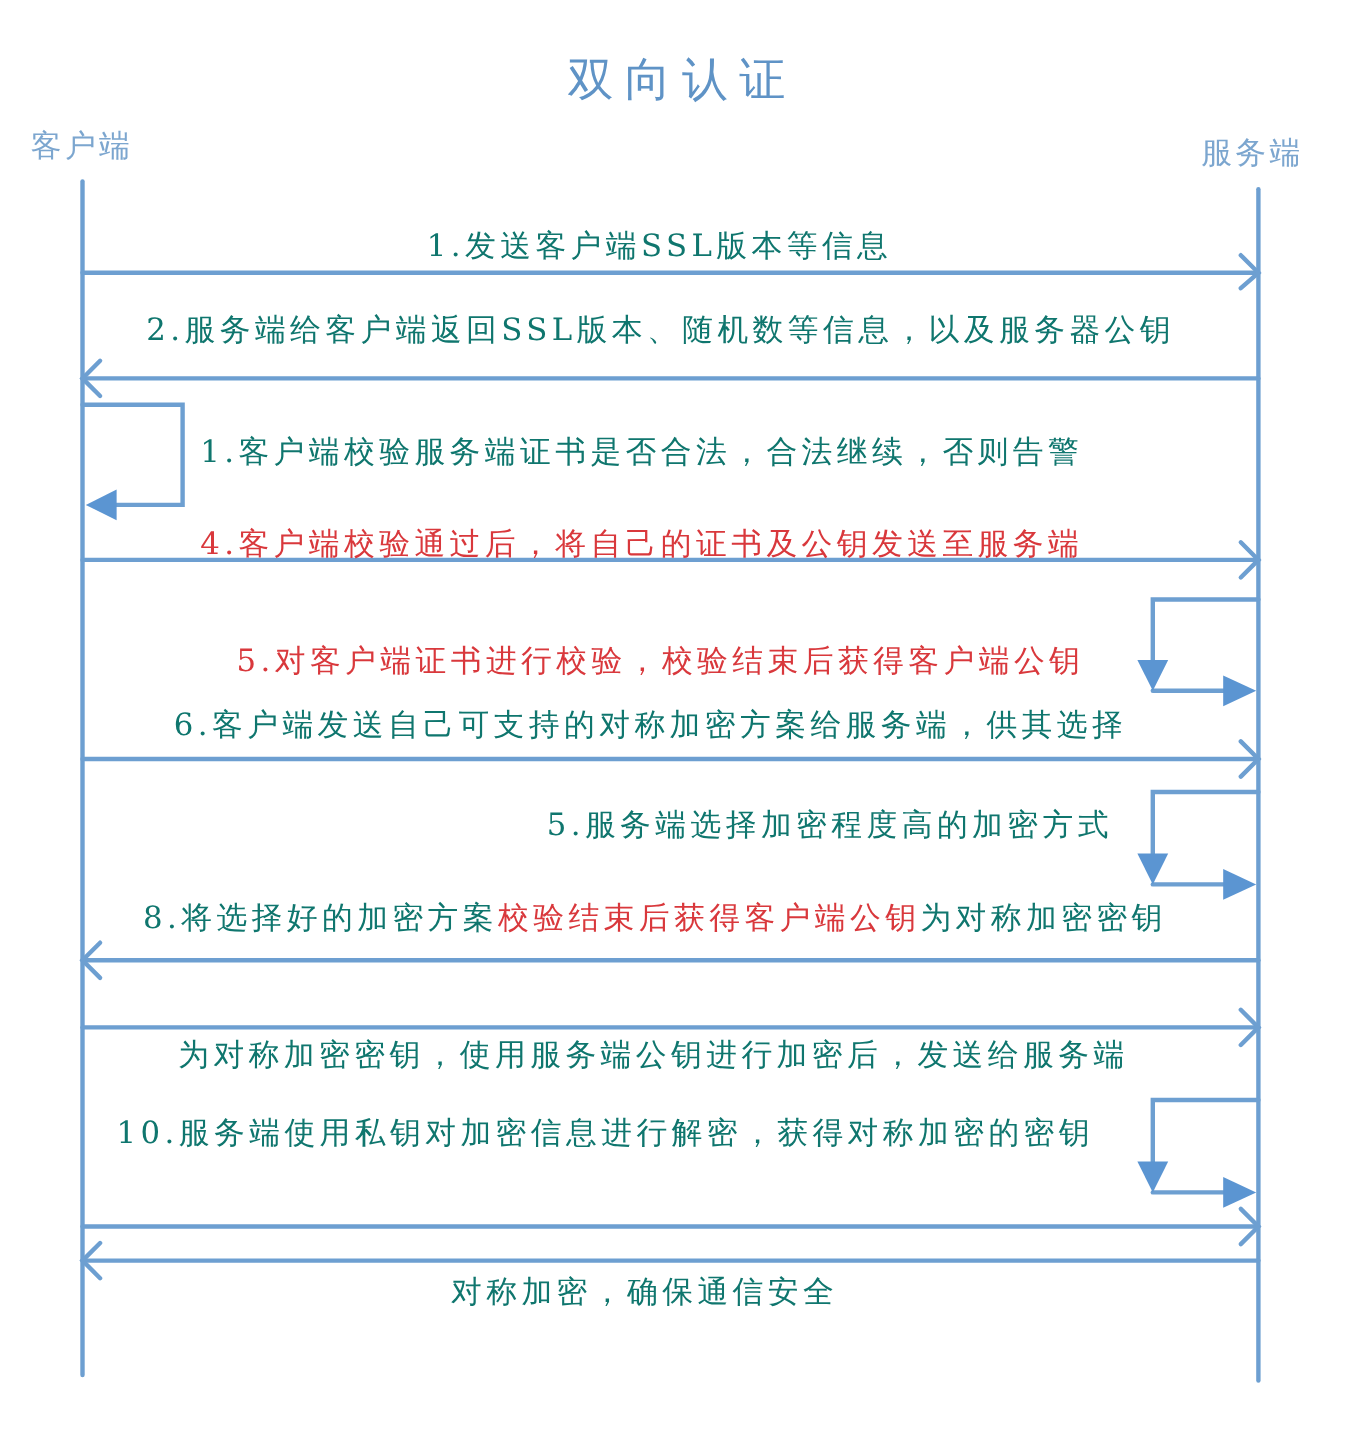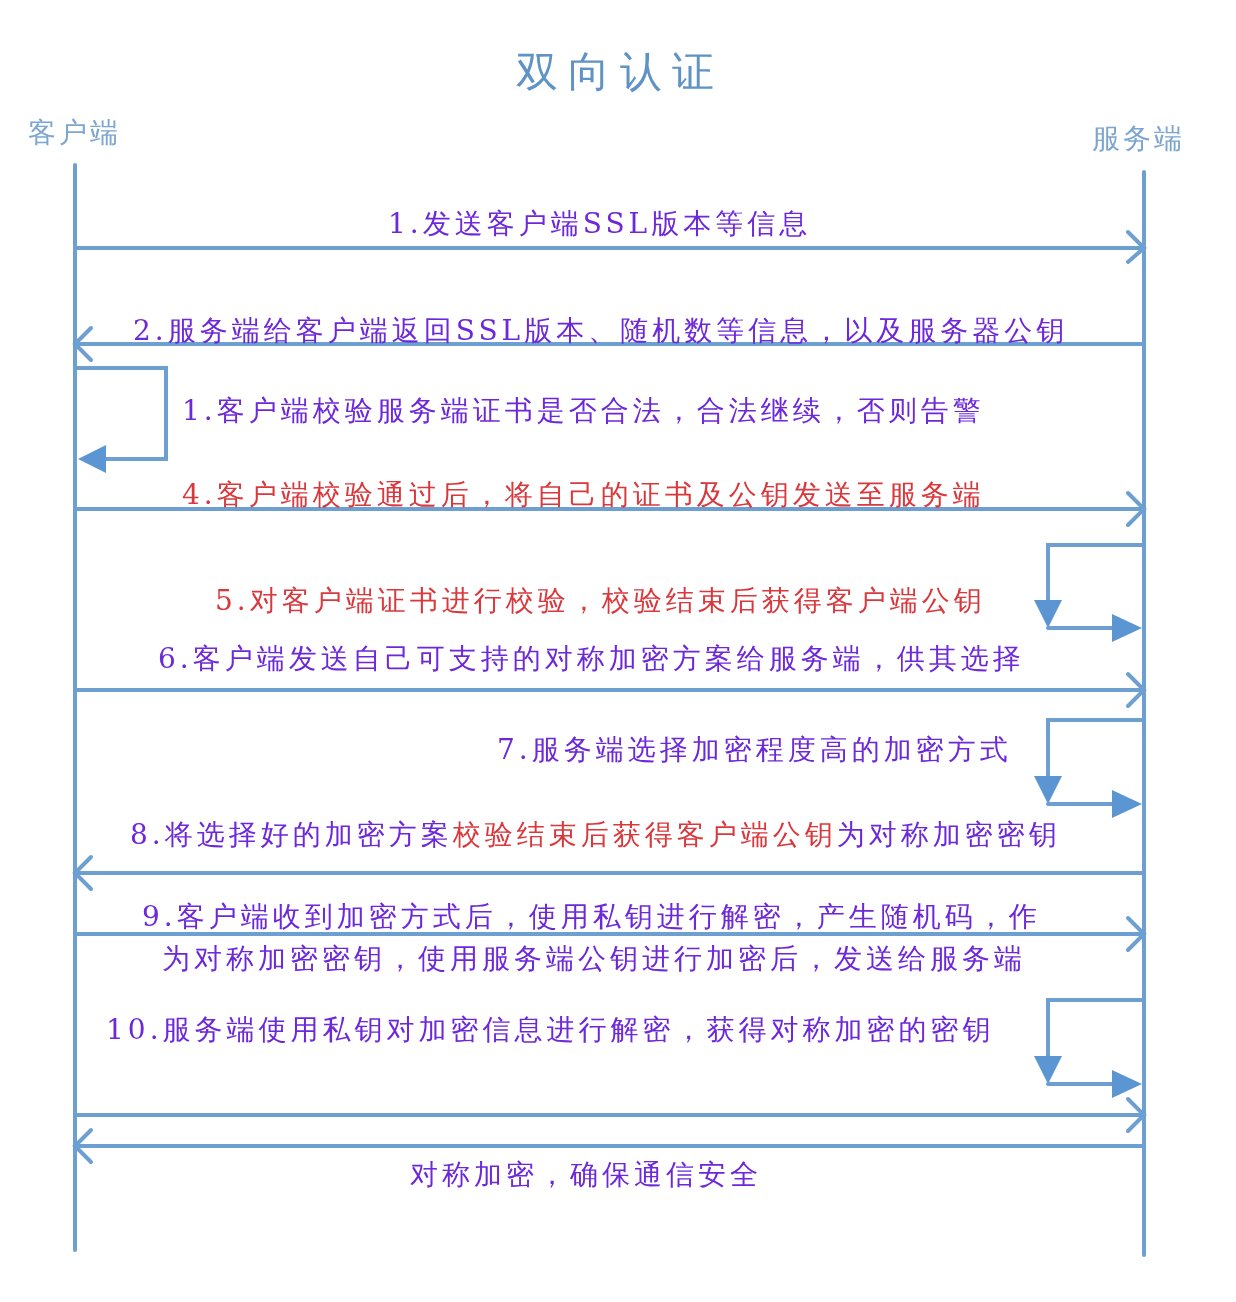--- a/index.html
+++ b/index.html
@@ -6,21 +6,21 @@
   body { width: 1236px; height: 1302px; position: relative; overflow: hidden;
          font-family: "DejaVu Serif", "Liberation Serif", serif; }
   #stage { position: absolute; left: 0; top: 0; width: 1236px; height: 1302px; text-decoration: underline; }
   svg { position: absolute; left: 0; top: 0; }
   .lbl { position: absolute; white-space: nowrap; color: #6f9dc9;
          font-family: "DejaVu Serif", "Liberation Serif", serif; letter-spacing: 4px; }
   .title { font-size: 42px; color: #5f93c6; letter-spacing: 10px; font-weight: normal; }
   .actor { font-size: 28px; color: #7ca6cf; letter-spacing: 3px; text-align: center; }
   .msg { font-size: 28px; }
   .red { color: #d9383c; }
-  .blue { color: #6d28d9; }
+  .blue { color: #0f766e; }
 </style>
 </head>
 <body>
 
 <div id="stage">
 
   <svg width="1236" height="1302" viewBox="0 0 1236 1302">
     <g stroke="#6d9fd1" stroke-width="4" fill="none" stroke-linecap="round">
 
       <line x1="75" y1="165" x2="75" y2="1250"></line>
@@ -94,30 +94,29 @@
       <polygon points="1034,1056 1062,1056 1048,1084"></polygon>
       <polygon points="1112,1070 1142,1084 1112,1098"></polygon>
     </g>
   </svg>
 
   <div class="lbl title" style="left:516px; top:44px;">双向认证</div>
   <div class="lbl actor" style="left:28px; top:114px;">客户端</div>
   <div class="lbl actor" style="left:1092px; top:120px;">服务端</div>
 
   <div class="lbl msg blue" style="left:388px; top:205px;">1.发送客户端SSL版本等信息</div>
-  <div class="lbl msg blue" style="left:133px; top:312px;">2.服务端给客户端返回SSL版本、随机数等信息，以及服务器公钥</div>
+  <div class="lbl msg blue" style="left:133px; top:281px;">2.服务端给客户端返回SSL版本、随机数等信息，以及服务器公钥</div>
   <div class="lbl msg blue" style="left:182px; top:392px;">1.客户端校验服务端证书是否合法，合法继续，否则告警</div>
   <div class="lbl msg red" style="left:182px; top:464px;margin-top:12px;">4.客户端校验通过后，将自己的证书及公钥发送至服务端</div>
   <div class="lbl msg red" style="left:215px; top:582px;">5.对客户端证书进行校验，校验结束后获得客户端公钥</div>
   <div class="lbl msg blue" style="left:158px; top:640px;">6.客户端发送自己可支持的对称加密方案给服务端，供其选择</div>
-  <div class="lbl msg blue" style="left:497px; top:731px;">7.服务端选择加密程度高的加密方式</div>
+  <div class="lbl msg blue" style="left:497px; top:731px;">5.服务端选择加密程度高的加密方式</div>
 
   <div class="lbl msg" style="left:130px; top:816px;">
     <span class="blue">8.将选择好的加密方案</span><span class="red">校验结束后获得客户端公钥</span><span class="blue">为对称加密密钥</span>
   </div>
 
-  <div class="lbl msg blue" style="left:142px; top:898px;">9.客户端收到加密方式后，使用私钥进行解密，产生随机码，作</div>
   <div class="lbl msg blue" style="left:162px; top:940px;">为对称加密密钥，使用服务端公钥进行加密后，发送给服务端</div>
 
   <div class="lbl msg blue" style="left:106px; top:1011px;">10.服务端使用私钥对加密信息进行解密，获得对称加密的密钥</div>
 
   <div class="lbl msg blue" style="left:410px; top:1156px;">对称加密，确保通信安全</div>
 </div>
 
 </body></html>

